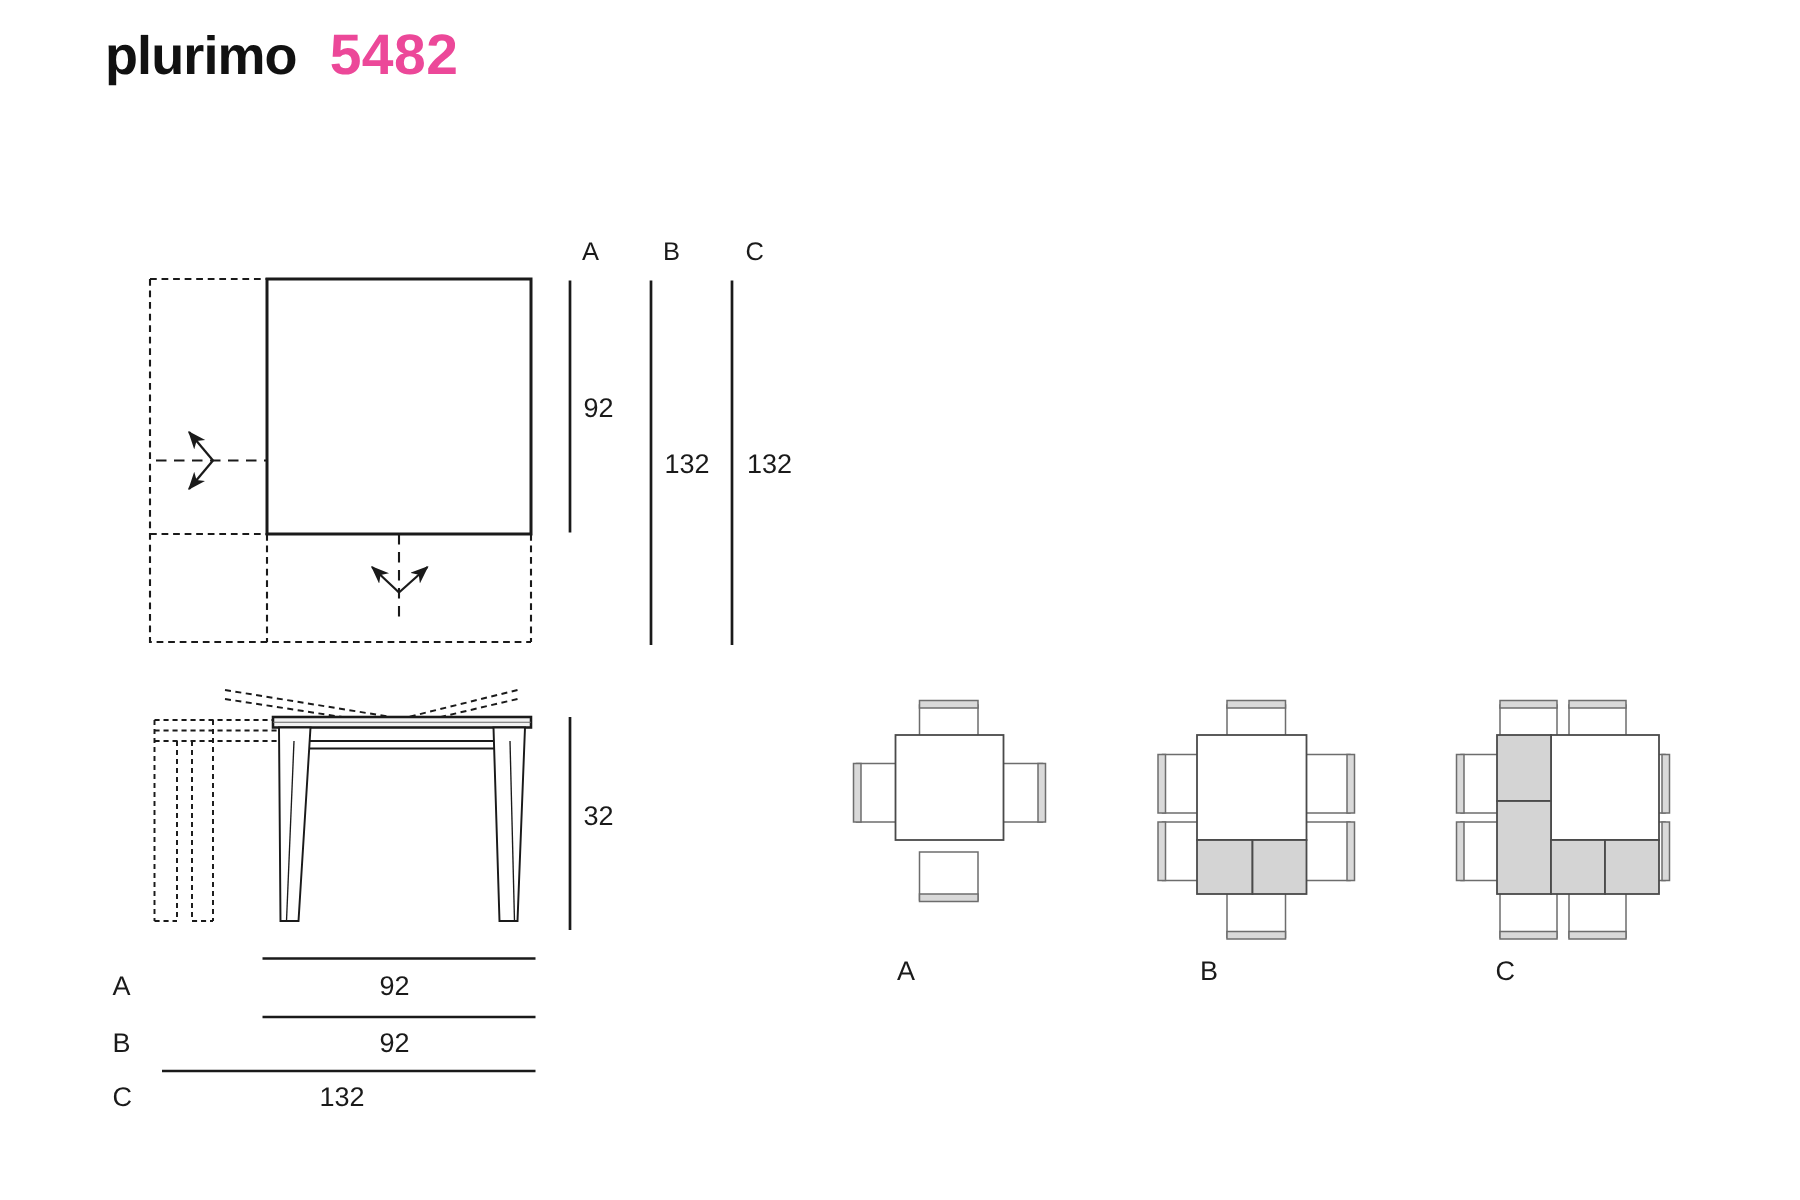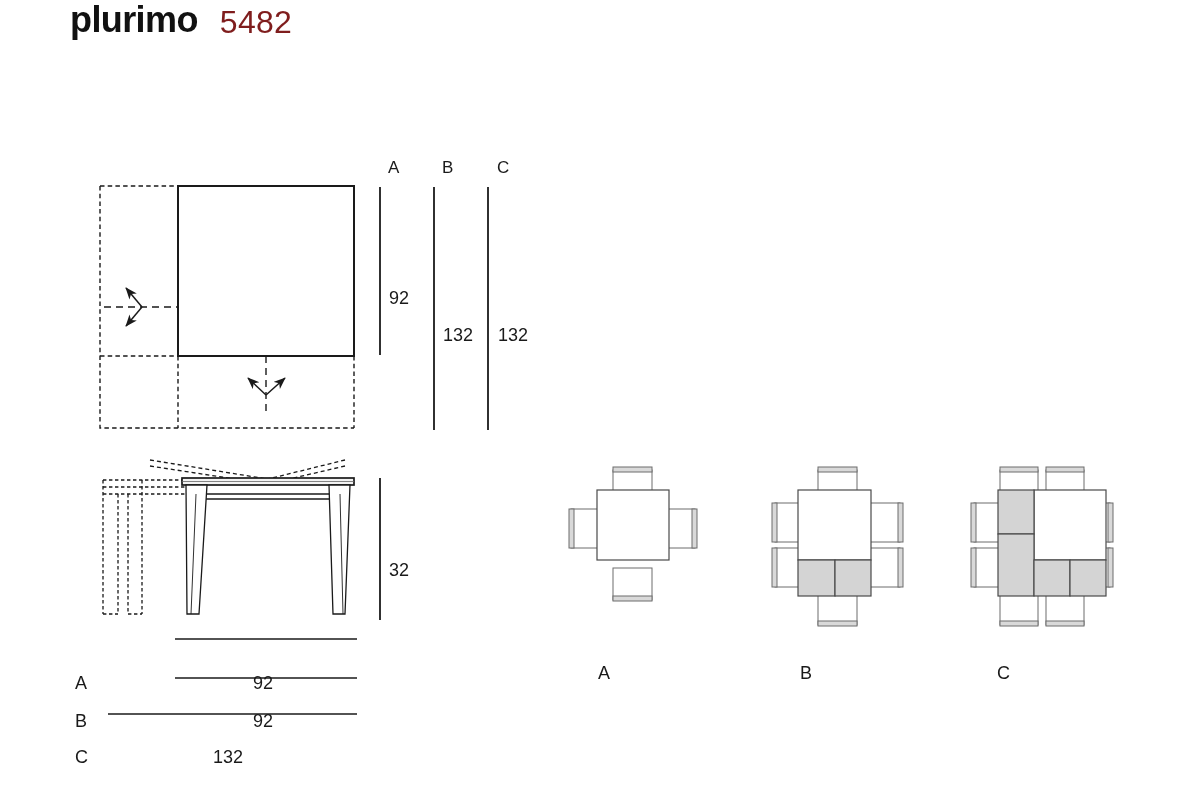--- a/index.html
+++ b/index.html
@@ -15,35 +15,35 @@
     overflow: hidden;
     font-family: "Liberation Sans", sans-serif;
     color: #1a1a1a;
     -webkit-font-smoothing: antialiased;
   }
 
   
   #header {
     position: absolute;
     left: 70px;
-    top: 2px;
+    top: 18px;
     display: flex;
-    align-items: flex-end;
+    align-items: center;
   }
   #product-name {
     font-size: 36px;
     font-weight: 700;
     letter-spacing: -0.6px;
     color: #111111;
     line-height: 1;
   }
   #product-code {
-    font-size: 32px;
-    font-weight: 400;
-    color: #7f1d1d;
+    font-size: 38px;
+    font-weight: 700;
+    color: #ec4899;
     margin-left: 22px;
     line-height: 1;
     letter-spacing: 0.3px;
   }
 
   
   .canvas {
     position: absolute;
     left: 0;
     top: 0;
@@ -54,21 +54,20 @@
   .lbl {
     position: absolute;
     font-size: 17px;
     color: #1a1a1a;
     font-family: "Liberation Sans", sans-serif;
     white-space: nowrap;
     line-height: 1;
   }
   .lbl.big {
     font-size: 18px;
-    margin-top: 26px;
   }
 </style>
 </head>
 <body>
 
 <div id="header">
   <span id="product-name">plurimo</span>
   <span id="product-code">5482</span>
 </div>
 

